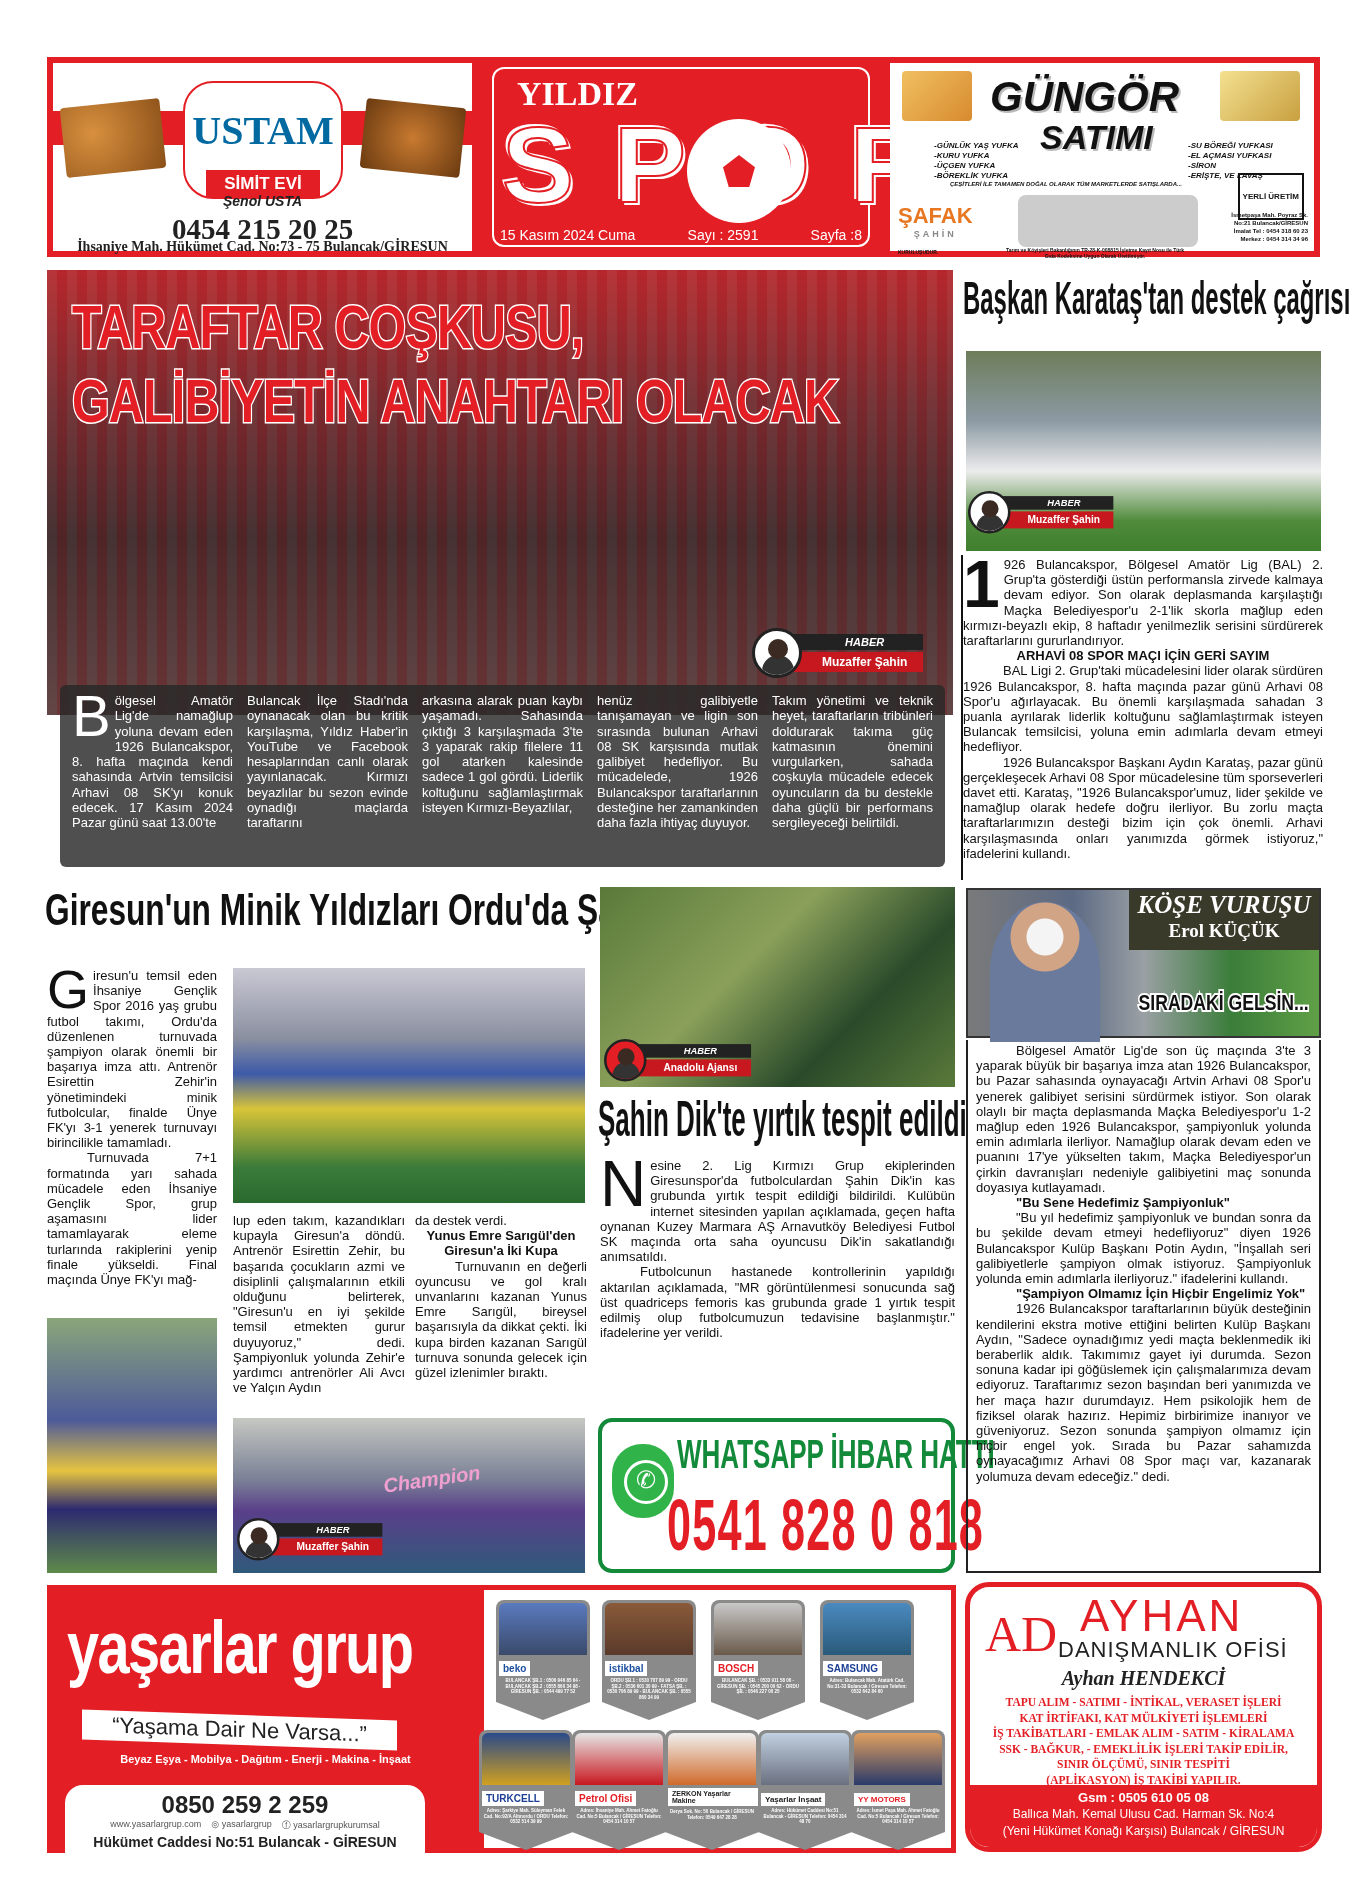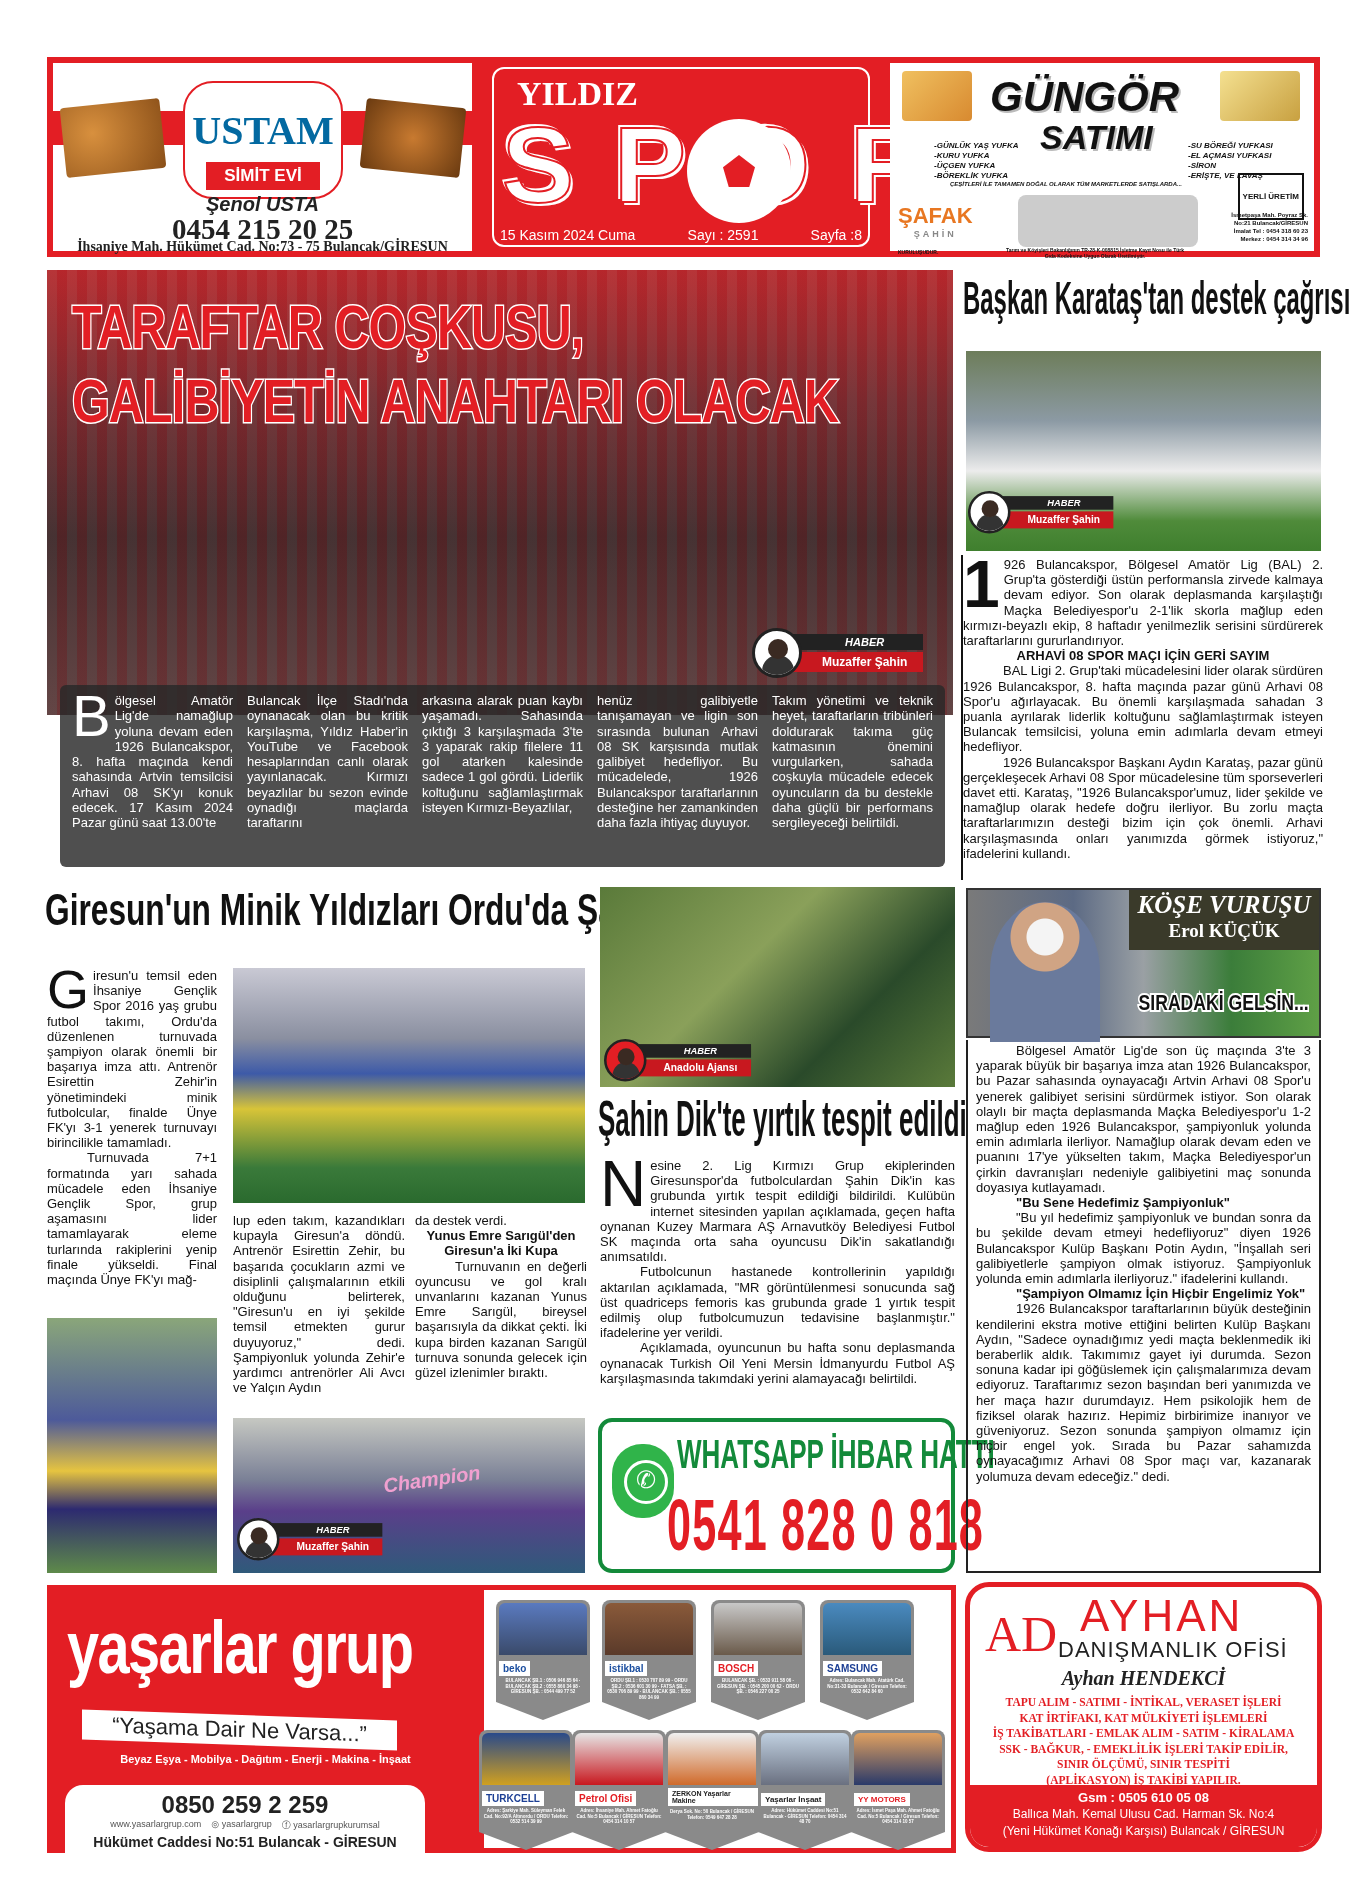--- a/index.html
+++ b/index.html
@@ -3,23 +3,23 @@
 <meta charset="utf-8">
 <style>
 *{box-sizing:border-box;margin:0;padding:0}
 body{width:1371px;height:1900px;background:#fff;font-family:"Liberation Sans",sans-serif;position:relative;overflow:hidden;color:#111}
 .abs{position:absolute}
 
 #hdr-left{left:47px;top:57px;width:425px;height:200px;border:6px solid #e31e24;border-right:none;background:#fff}
 #hdr-left .band{position:absolute;left:0;right:0;top:48px;height:34px;background:#e31e24}
 #hdr-left .plaque{position:absolute;left:130px;top:18px;width:160px;height:118px;background:#fff;border:2px solid #e31e24;border-radius:30px;text-align:center}
 #hdr-left .ustam{font-family:"Liberation Serif",serif;font-weight:bold;font-size:40px;color:#0369a1;margin-top:24px}
-#hdr-left .simit{display:inline-block;background:#e31e24;color:#fff;font-weight:bold;font-size:17px;padding:4px 18px;margin-top:8px}
+#hdr-left .simit{display:inline-block;background:#e31e24;color:#fff;font-weight:bold;font-size:17px;padding:4px 18px;margin-top:16px}
 #hdr-left .pic{position:absolute;top:40px;width:100px;height:70px;border-radius:4px;background:radial-gradient(circle at 30% 40%,#d8903e,#8a4f18);transform:rotate(-6deg)}
-#hdr-left .owner{position:absolute;top:130px;left:0;right:0;text-align:center;font-weight:bold;font-style:italic;font-size:20px;color:#222}
+#hdr-left .owner{position:absolute;top:130px;left:0;right:0;text-align:center;font-weight:bold;font-style:italic;font-size:14px;color:#222}
 #hdr-left .phone{position:absolute;top:150px;left:0;right:0;text-align:center;font-family:"Liberation Serif",serif;font-weight:bold;font-size:29px;color:#222}
 #hdr-left .addr{position:absolute;top:176px;left:0;right:0;text-align:center;font-family:"Liberation Serif",serif;font-weight:bold;font-size:14px;color:#222}
 #hdr-mid{left:472px;top:57px;width:418px;height:200px;background:#e31e24}
 #hdr-mid .frame{position:absolute;left:20px;top:10px;right:20px;bottom:10px;border:2px solid #fff;border-radius:12px}
 #hdr-mid .yildiz{position:absolute;left:45px;top:18px;font-family:"Liberation Serif",serif;font-weight:bold;font-size:34px;color:#fff}
 #hdr-mid .spor{position:absolute;left:30px;top:45px;font-family:"Liberation Sans",sans-serif;font-weight:bold;font-size:108px;letter-spacing:2px;color:#fff;-webkit-text-stroke:2px #e31e24;text-shadow:0 0 0 #fff,3px 3px 0 #fff,-3px -3px 0 #fff}
 #hdr-mid .ball{position:absolute;left:175px;top:62px;width:104px;height:104px;border-radius:50%;background:#fff}
 #hdr-mid .ball:after{content:"";position:absolute;left:36px;top:36px;width:32px;height:32px;background:#e31e24;clip-path:polygon(50% 0,100% 38%,82% 100%,18% 100%,0 38%)}
 #hdr-mid .meta{position:absolute;left:28px;bottom:14px;right:28px;display:flex;justify-content:space-between;color:#fff;font-size:14px}
 #hdr-right{left:890px;top:57px;width:430px;height:200px;border:6px solid #e31e24;border-left:none;background:#fff}
@@ -234,21 +234,20 @@
     <div class="tags">
       <div class="t1">HABER</div>
       <div class="t2">Anadolu Ajansı</div>
     </div>
   </div>
 </div>
 <div id="sahin-title" class="abs">Şahin Dik'te yırtık tespit edildi</div>
 <div id="sahin-text" class="abs col-text">
   <p><span class="drop">N</span><span>esine 2. Lig Kırmızı Grup ekiplerinden Giresunspor'da futbolculardan Şahin Dik'in kas grubunda yırtık tespit edildiği bildirildi. Kulübün internet sitesinden yapılan açıklamada, geçen hafta oynanan Kuzey Marmara AŞ Arnavutköy Belediyesi Futbol SK maçında orta saha oyuncusu Dik'in sakatlandığı anımsatıldı.</span></p>
   <p class="indent">Futbolcunun hastanede kontrollerinin yapıldığı aktarılan açıklamada, "MR görüntülenmesi sonucunda sağ üst quadriceps femoris kas grubunda grade 1 yırtık tespit edilmiş olup futbolcumuzun tedavisine başlanmıştır." ifadelerine yer verildi.</p>
-  <p class="indent">Açıklamada, oyuncunun bu hafta sonu deplasmanda oynanacak Turkish Oil Yeni Mersin İdmanyurdu Futbol AŞ karşılaşmasında takımdaki yerini alamayacağı belirtildi.</p>
 </div>
 <div id="whatsapp" class="abs">
   <div class="icon"></div>
   <div class="w1">WHATSAPP İHBAR HATTI</div>
   <div class="w2">0541 828 0 818</div>
 </div>
 
 <div id="kose" class="abs">
   <div class="person"></div>
   <div class="box">

